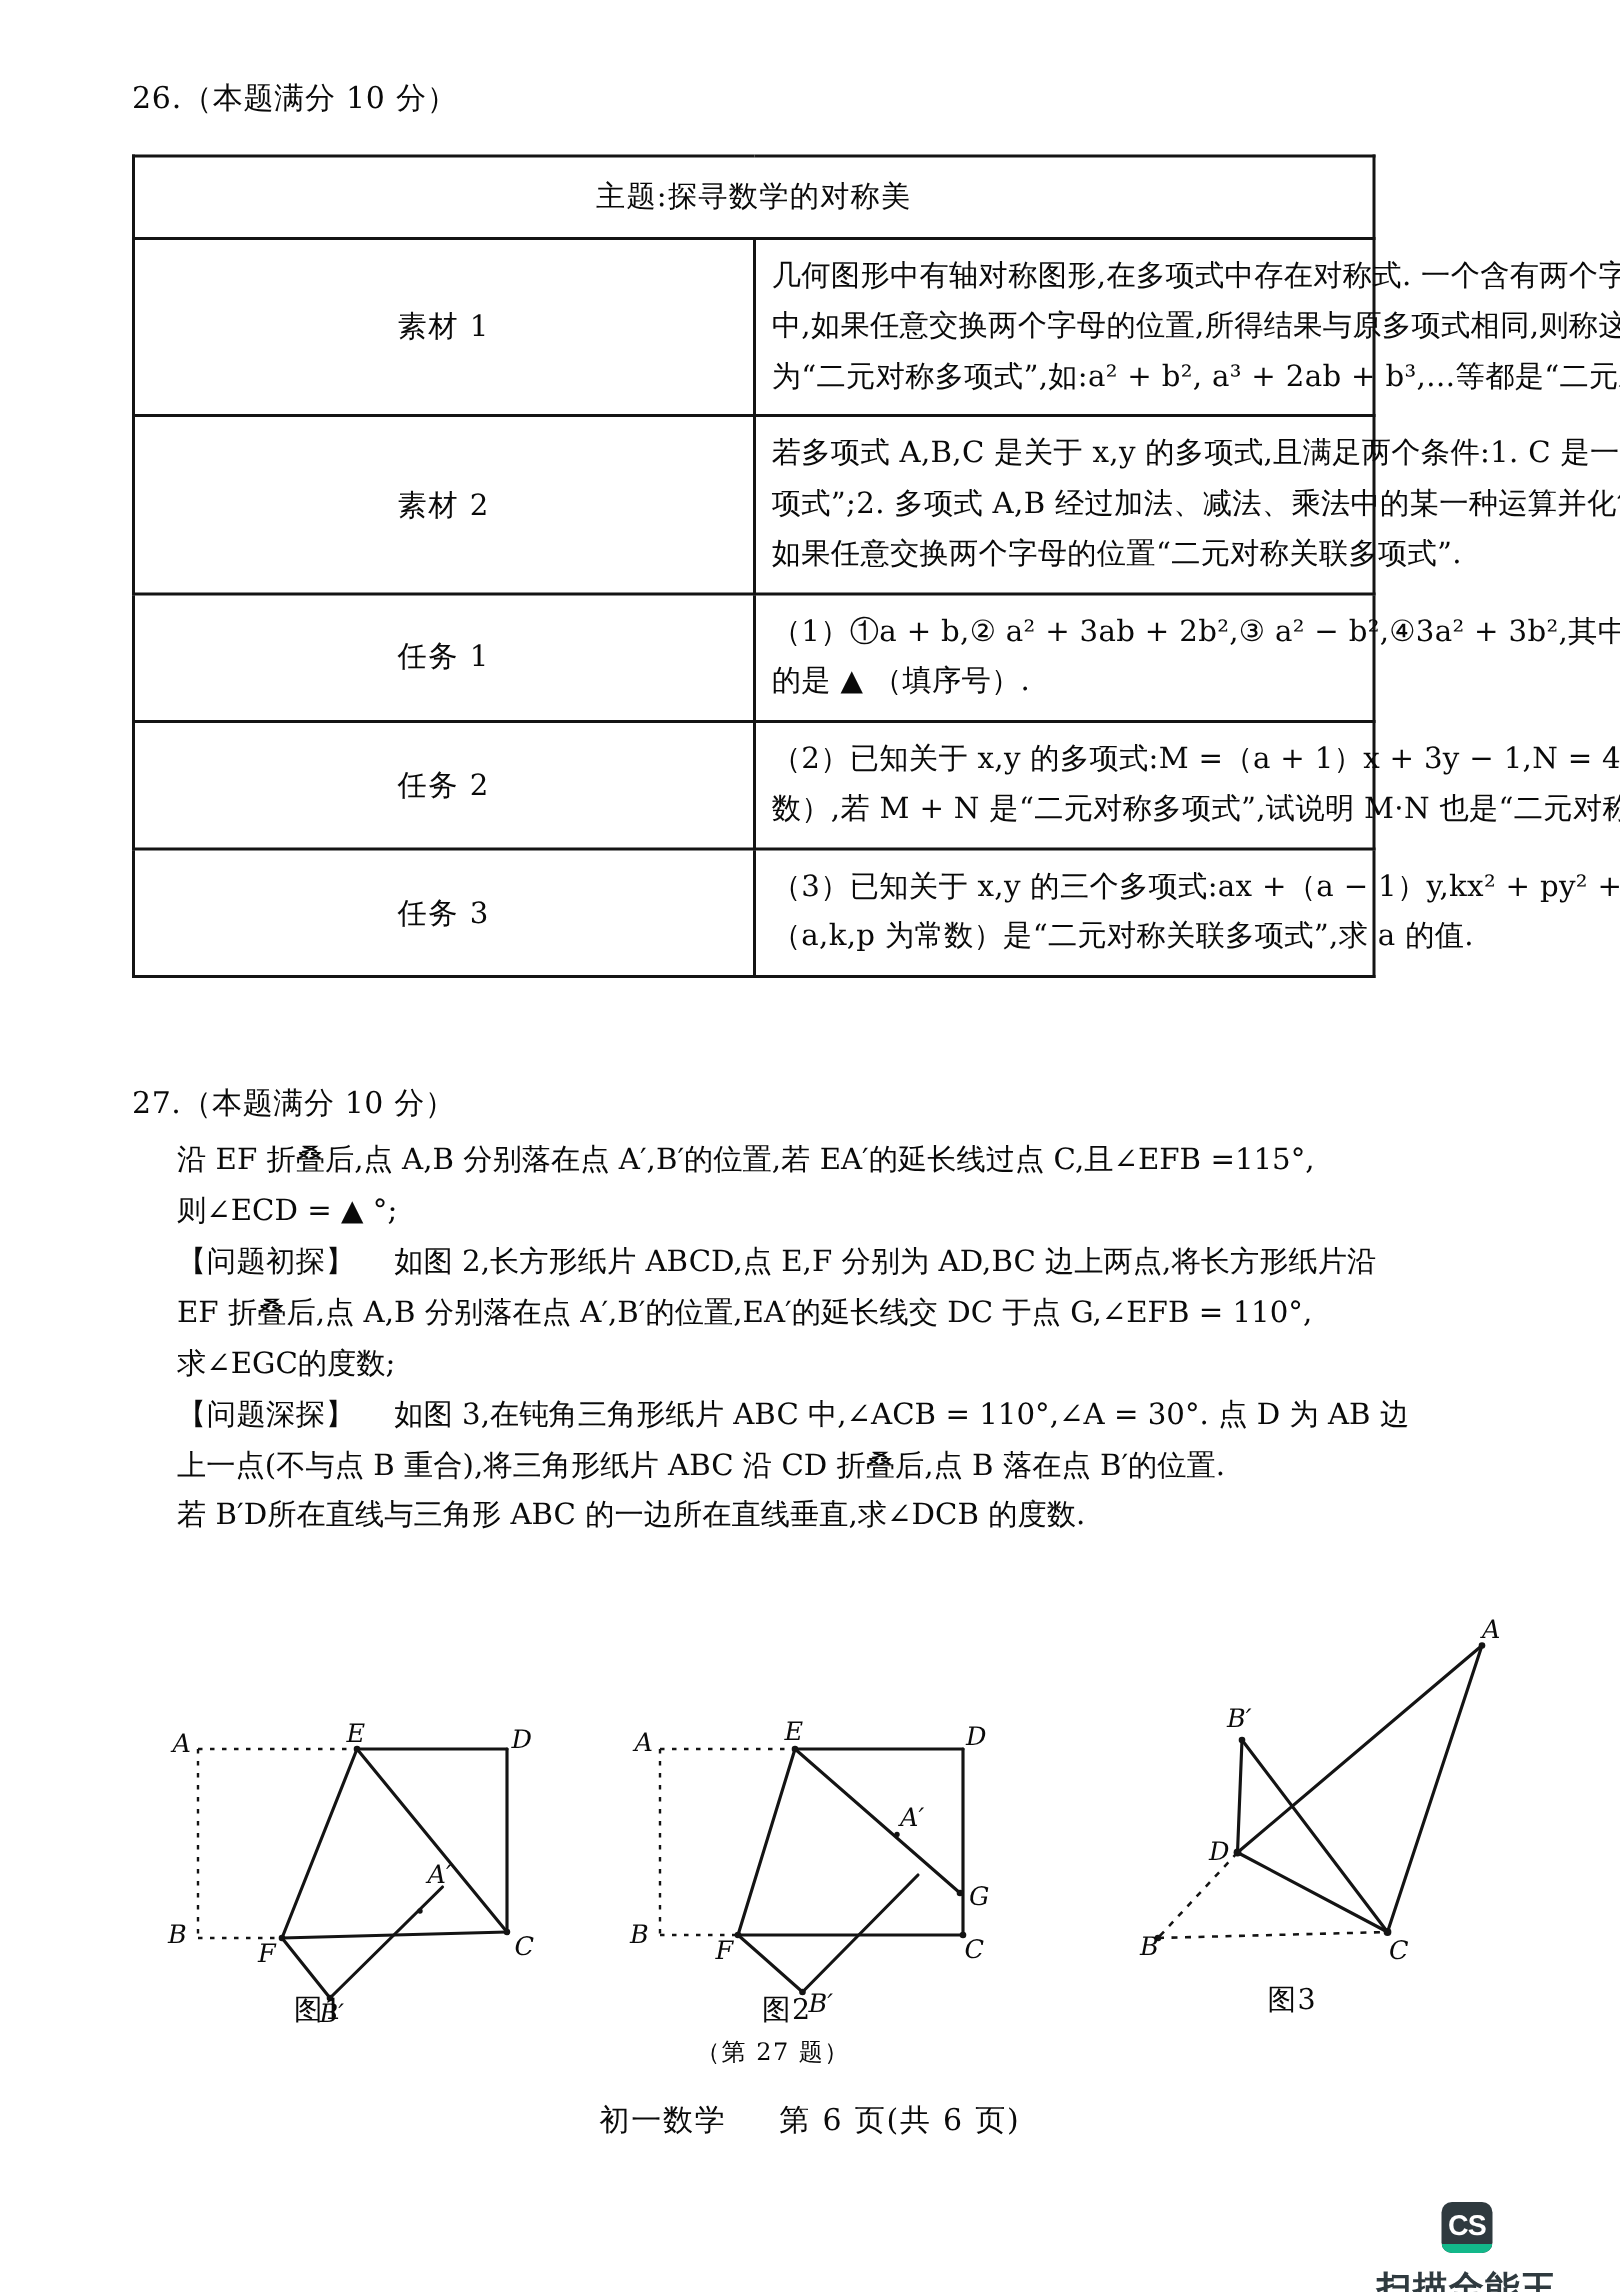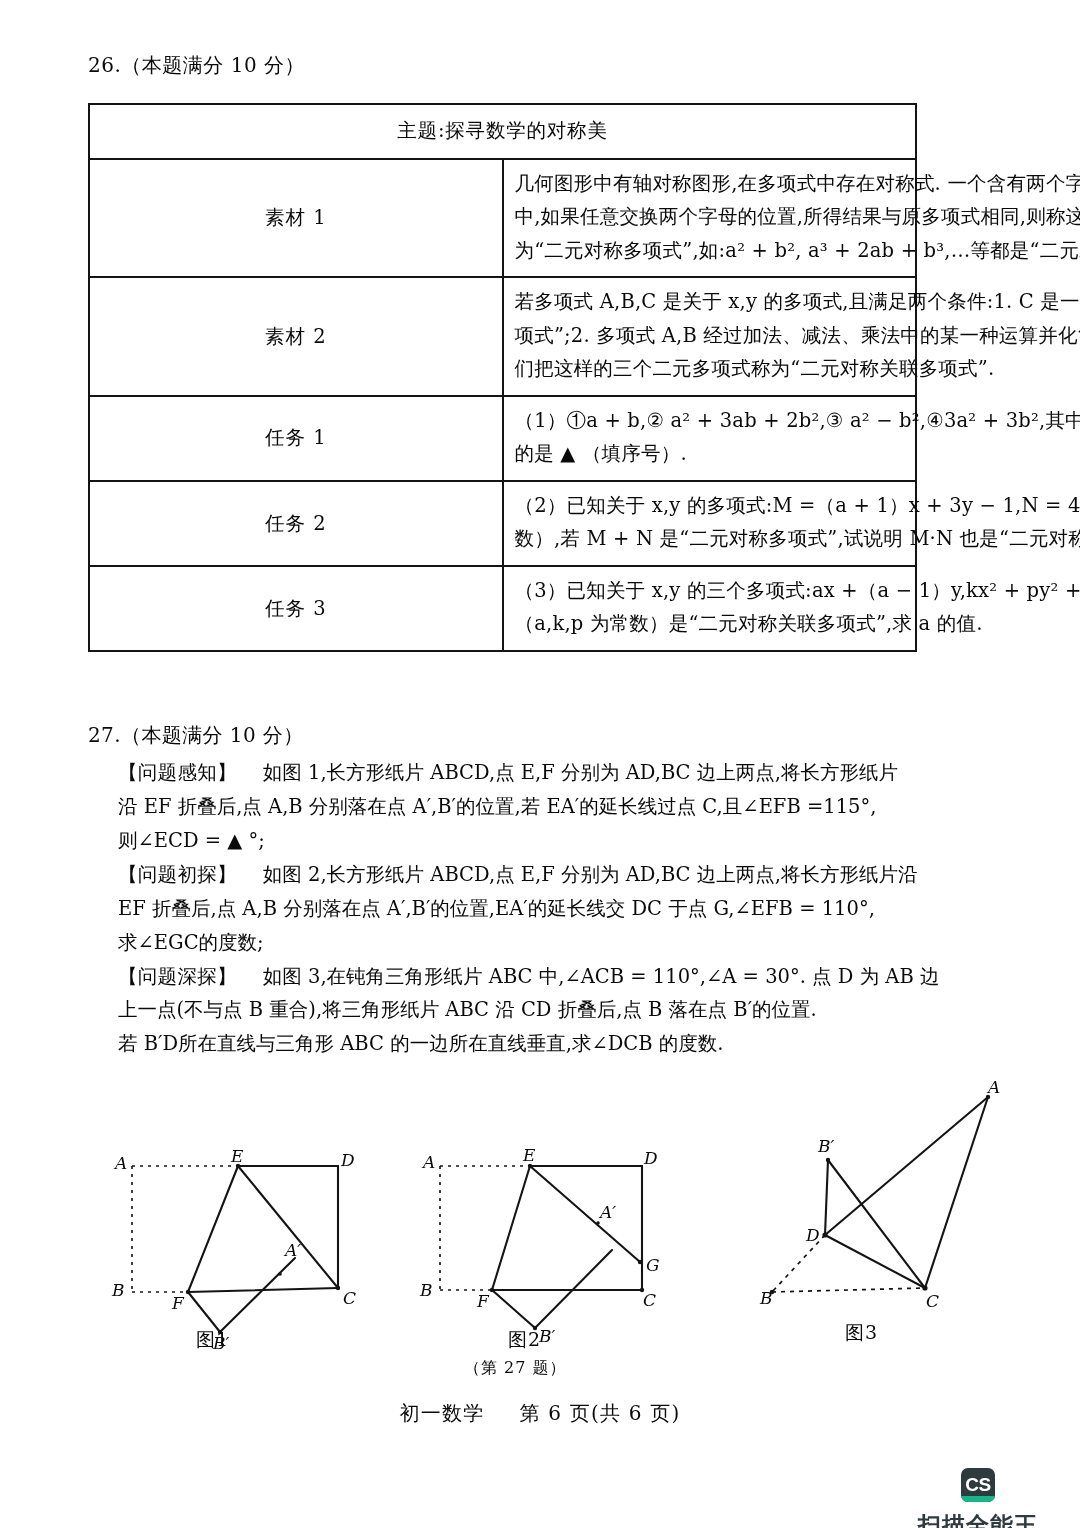--- a/index.html
+++ b/index.html
@@ -152,21 +152,21 @@
         <span class="cell-line">中,如果任意交换两个字母的位置,所得结果与原多项式相同,则称这个多项式</span>
         <span class="cell-line">为“二元对称多项式”,如:a² + b², a³ + 2ab + b³,…等都是“二元对称多项式”.</span>
       </td>
     </tr>
 
     <tr>
       <td class="lbl">素材 2</td>
       <td>
         <span class="cell-line">若多项式 A,B,C 是关于 x,y 的多项式,且满足两个条件:1. C 是一个“二元对称多</span>
         <span class="cell-line">项式”;2. 多项式 A,B 经过加法、减法、乘法中的某一种运算并化简后可得到 C,我</span>
-        <span class="cell-line">们把这样的三个二元多项式称为“二元对称关联多项式”.</span>
+        <span class="cell-line">如果任意交换两个字母的位置“二元对称关联多项式”.</span>
       </td>
     </tr>
 
     <tr>
       <td class="lbl">任务 1</td>
       <td>
         <span class="cell-line">（1）①a + b,② a² + 3ab + 2b²,③ a² − b²,④3a² + 3b²,其中是“二元对称多项式”</span>
         <span class="cell-line">的是 ▲ （填序号）.</span>
       </td>
     </tr>
@@ -186,21 +186,20 @@
         <span class="cell-line">（a,k,p 为常数）是“二元对称关联多项式”,求 a 的值.</span>
       </td>
     </tr>
   </tbody>
 </table>
 
 <div id="q27">
   <div class="q-title">27.（本题满分 10 分）</div>
 
   <div class="para">
-    <span class="ln"><span class="tag">【问题感知】</span><span class="gap"></span><span>如图 1,长方形纸片 ABCD,点 E,F 分别为 AD,BC 边上两点,将长方形纸片</span></span>
     <span class="ln">沿 EF 折叠后,点 A,B 分别落在点 A′,B′的位置,若 EA′的延长线过点 C,且∠EFB =115°,</span>
     <span class="ln">则∠ECD = ▲ °;</span>
   </div>
 
   <div class="para">
     <span class="ln"><span class="tag">【问题初探】</span><span class="gap"></span><span>如图 2,长方形纸片 ABCD,点 E,F 分别为 AD,BC 边上两点,将长方形纸片沿</span></span>
     <span class="ln">EF 折叠后,点 A,B 分别落在点 A′,B′的位置,EA′的延长线交 DC 于点 G,∠EFB = 110°,</span>
     <span class="ln">求∠EGC的度数;</span>
   </div>
 

